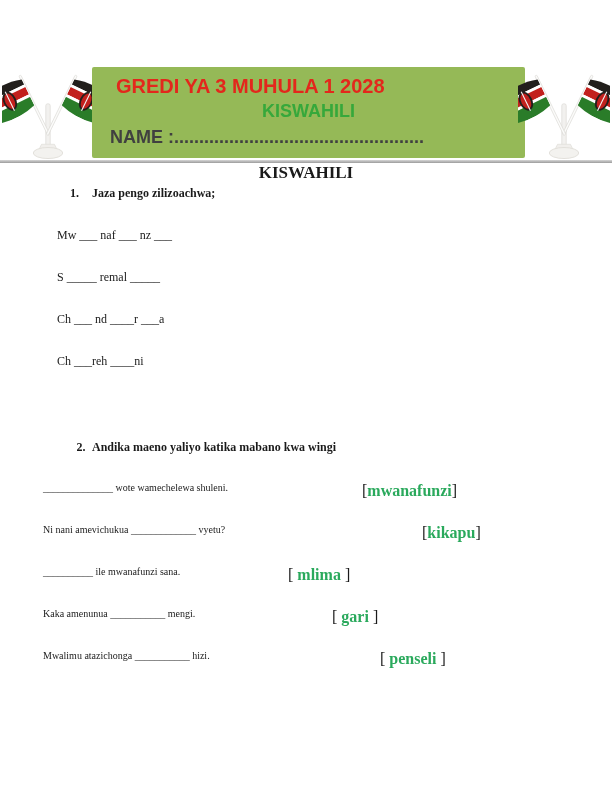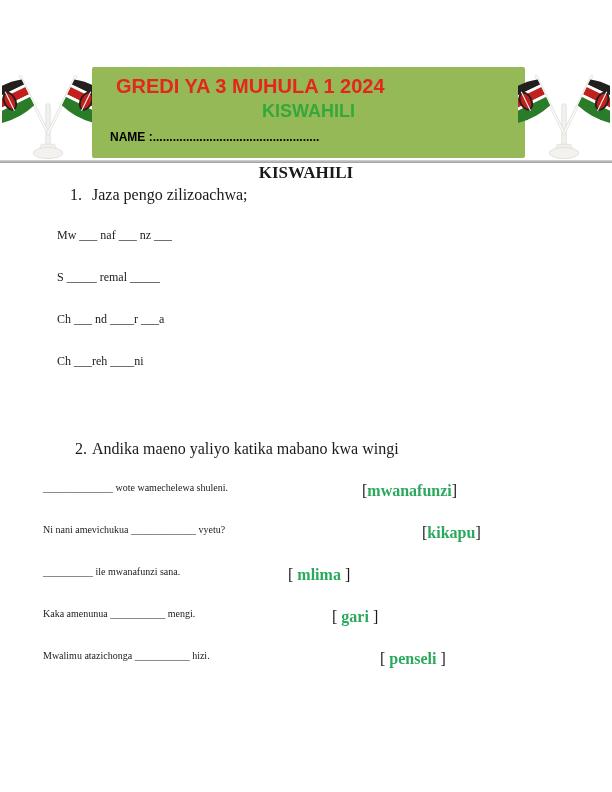--- a/index.html
+++ b/index.html
@@ -25,37 +25,37 @@
     font-size:20px;line-height:25px;
     color:#e3271c;
   }
   .banner-subject{
     text-align:center;
     font-size:18px;line-height:25px;
     color:#36a83b;
   }
   .banner-name{
     margin:1px 0 0 18px;
-    font-size:12px;line-height:25px;
-    color:#000000;
+    font-size:18px;line-height:25px;
+    color:#404040;
     white-space:nowrap;overflow:hidden;
   }
   .flags{left:2px;top:64px;width:92px;height:98px;}
   .flags-right{left:518px;top:64px;}
   .header-divider{
     left:0;top:160px;width:612px;height:3px;
     background:linear-gradient(#d6d6d6,#9c9c9c);
   }
 
   
   .doc-heading{
     left:0;top:163px;width:612px;
     text-align:center;font-weight:bold;font-size:17px;
   }
-  .q-title{font-weight:normal;font-size:16px;}
+  .q-title{font-weight:bold;font-size:12px;}
   .q1-title{left:70px;top:186px;}
   .q2-title{left:70px;top:440px;text-align:center;}
   .qnum{display:inline-block;min-width:22px;}
   .gap-line{left:57px;font-size:12px;}
   .sentence-line{left:43px;font-size:10px;white-space:nowrap;}
   .answer{font-size:16px;white-space:nowrap;color:#1a1a1a;}
   .answer-word{font-weight:bold;color:#2aa95c;text-align:center;}
 </style>
 </head>
 <body>
@@ -99,21 +99,21 @@
           <rect x="71.4" y="13" width="1.2" height="23" fill="#f2f2f2"></rect>
         </g>
         <path d="M43 86 h14 l3 6 h-20 z" fill="#f1efec" stroke="#e0ded9" stroke-width="0.8"></path>
         <ellipse cx="50" cy="95.5" rx="16" ry="6" fill="#f3f2ef" stroke="#e0ded9"></ellipse>
       </g>
     </defs>
     <use href="#flag-cluster"></use>
   </svg>
 
   <div class="abs banner-box">
-    <div class="banner-title">GREDI YA 3 MUHULA 1 2024</div>
+    <div class="banner-title">GREDI YA 3 MUHULA 1 2028</div>
     <div class="banner-subject">KISWAHILI</div>
     <div class="banner-name"><span>NAME :</span><span>..................................................</span></div>
   </div>
 
   <svg class="abs flags flags-right" viewBox="0 0 100 104" aria-hidden="true">
     <use href="#flag-cluster" transform="translate(100,0) scale(-1,1)"></use>
   </svg>
 
   <div class="abs header-divider"></div>
 

